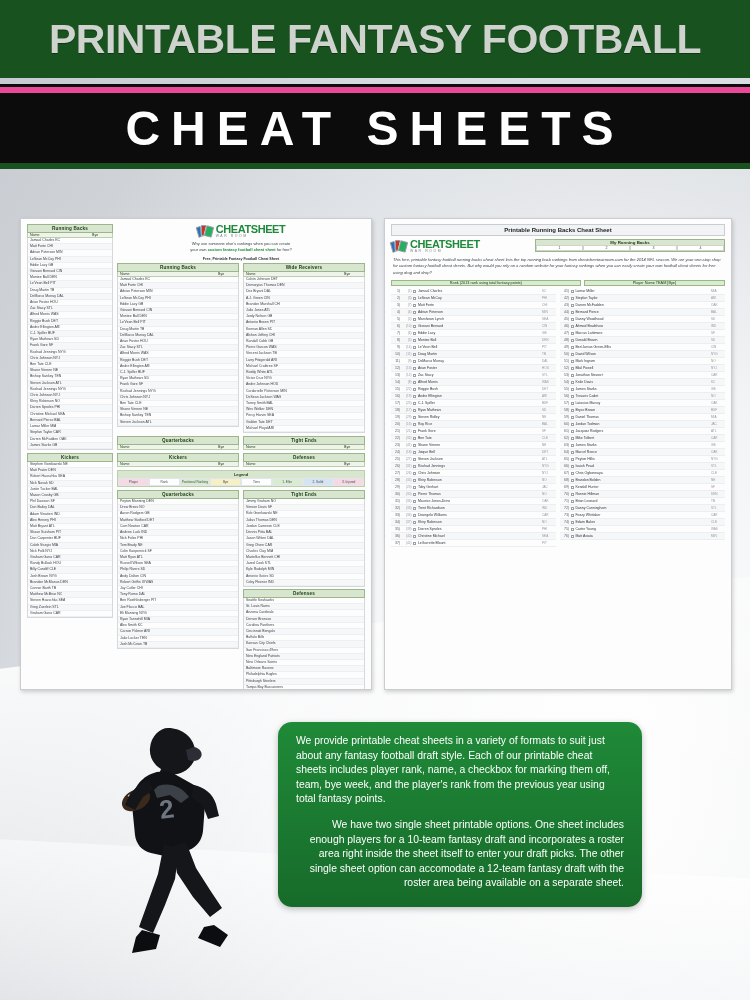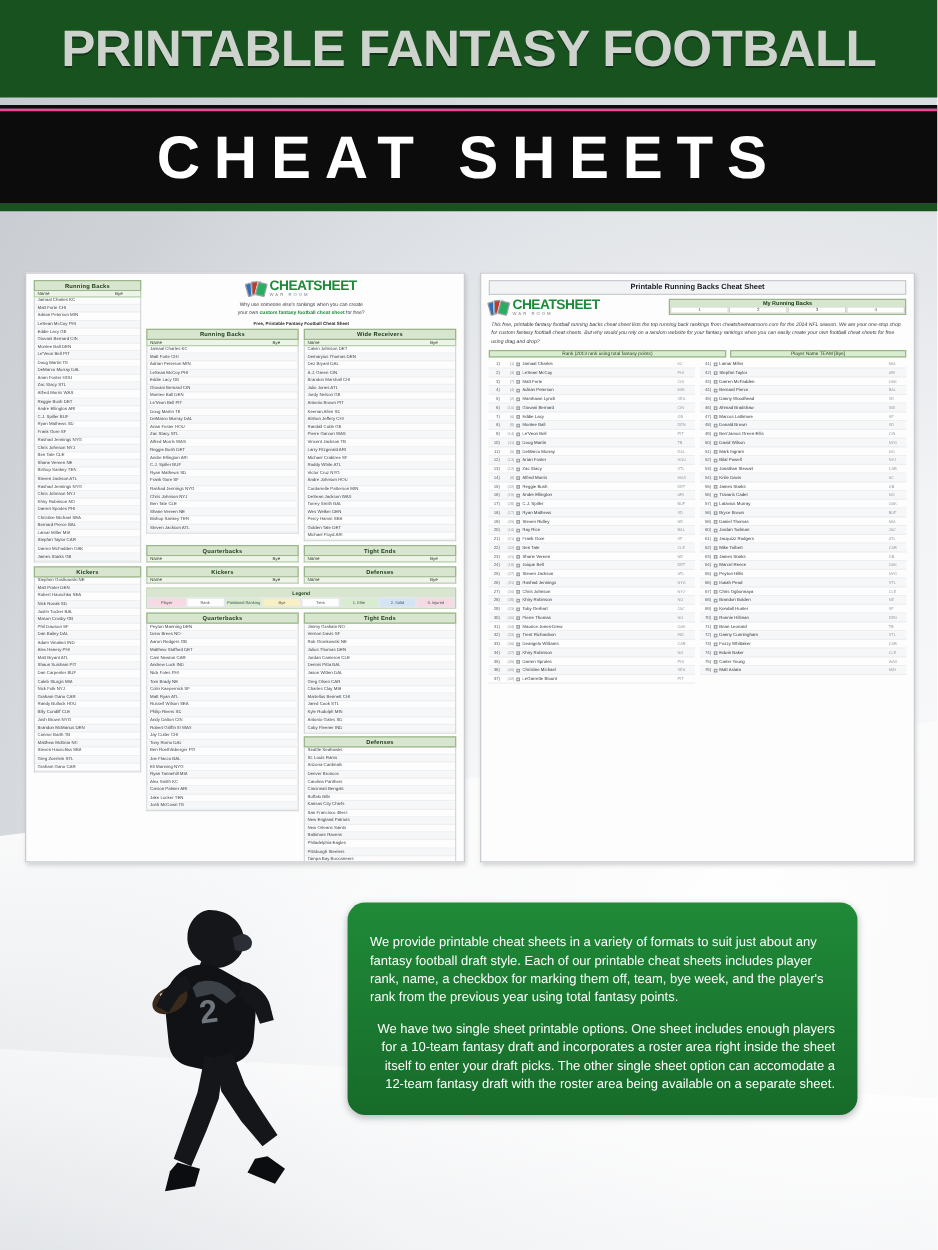--- a/index.html
+++ b/index.html
@@ -47,21 +47,21 @@
     letter-spacing:-0.5px;
     text-transform:uppercase;
     white-space:nowrap;
     font-family:"Liberation Sans", sans-serif;
     text-shadow:0 1px 0 rgba(0,0,0,.35);
   }
   .band-black {
     background:#0c0c0c;
     height:76px;
     display:flex; align-items:center; justify-content:center;
-    border-top:2px solid #ec4899;
+    border-top:6px solid #ec4899;
   }
   .band-black .subtitle {
     color:#ffffff;
     font-size:48px;
     font-weight:bold;
     letter-spacing:11px;
     text-transform:uppercase;
     white-space:nowrap;
   }
   .band-rule {
@@ -195,25 +195,25 @@
   .rk .p { width:10px; text-align:right; color:#9399a0; font-size:3.1px; }
   .rk .cb { width:3.4px; height:3.4px; border:.5px solid #9aa0a6; background:#fff; display:inline-block; }
   .rk .nm { flex:1; overflow:hidden; }
   .rk .tm { color:#9399a0; font-size:3.1px; width:14px; }
 
   
   .player { position:absolute; left:18px; top:690px; width:300px; height:300px; }
 
   
   .callout {
-    position:absolute; left:278px; top:722px; width:408px;
+    position:absolute; left:278px; top:722px; width:364px;
     background:#1f7a32;
     background:linear-gradient(180deg,#1f8a38,#176b2a);
     border-radius:14px;
-    padding:26px 18px 16px;
+    padding:12px 18px 16px;
     color:#ffffff;
     box-shadow:0 2px 6px rgba(0,0,0,.25);
   }
   .callout p { margin:0 0 11px; font-size:10.4px; line-height:14.6px; }
   .callout p:last-child { margin-bottom:0;text-align:right; }
 </style>
 </head>
 <body>
 
 <div class="bg"></div>

